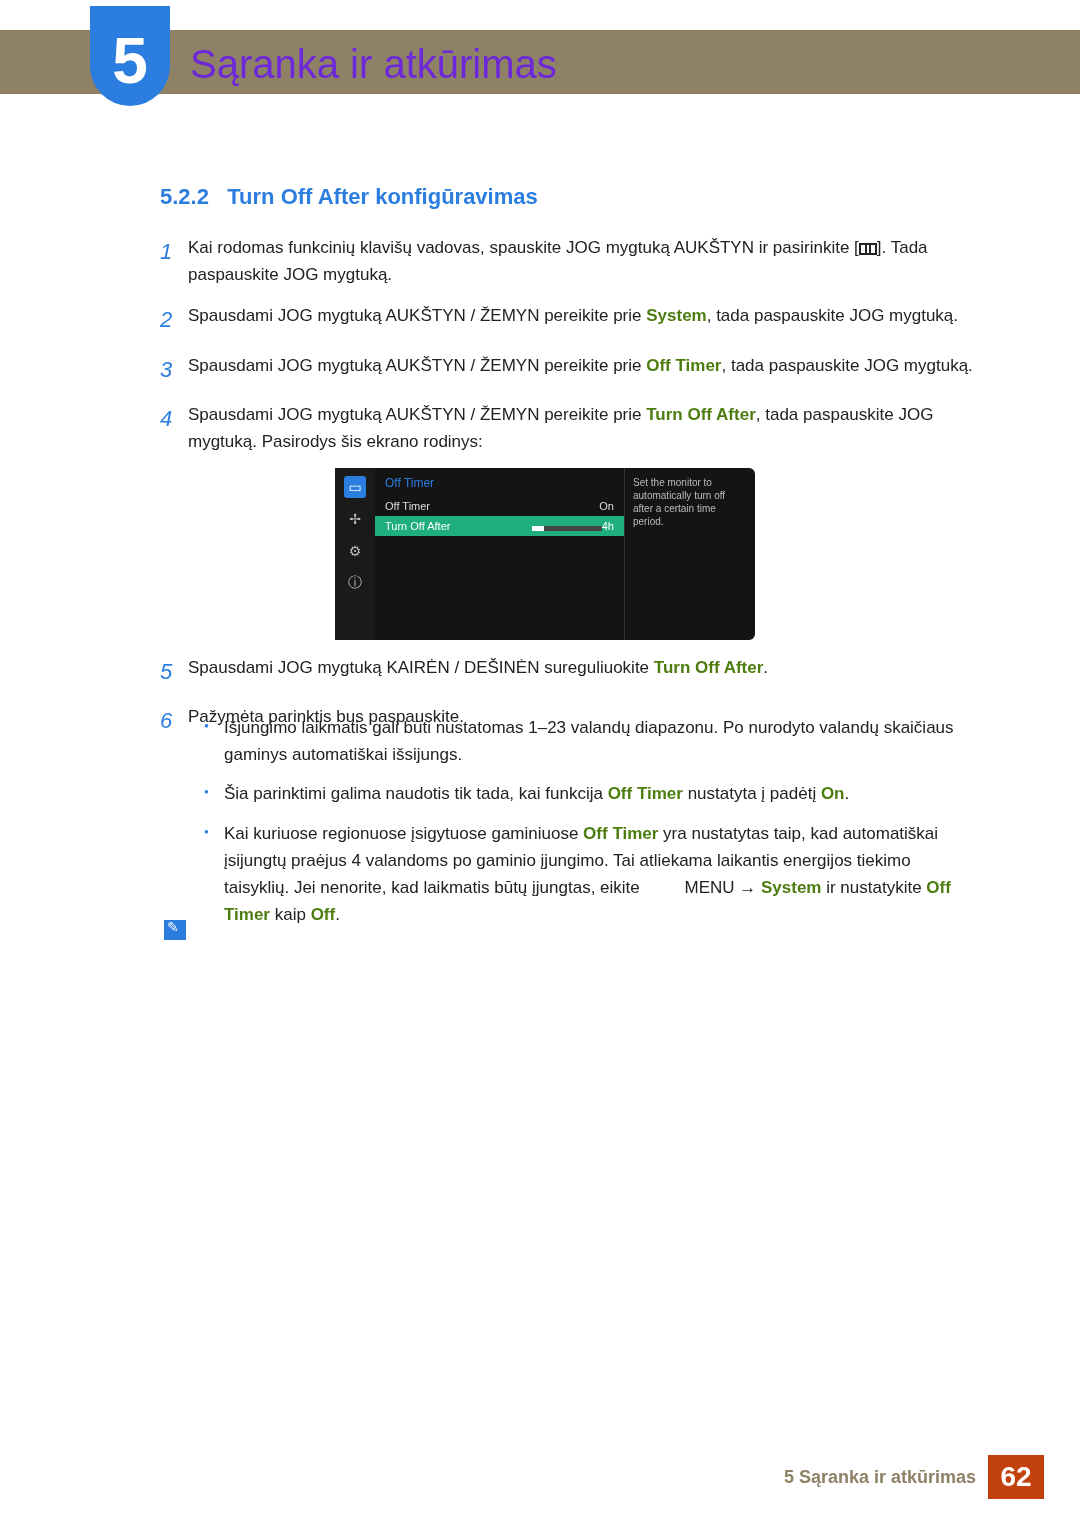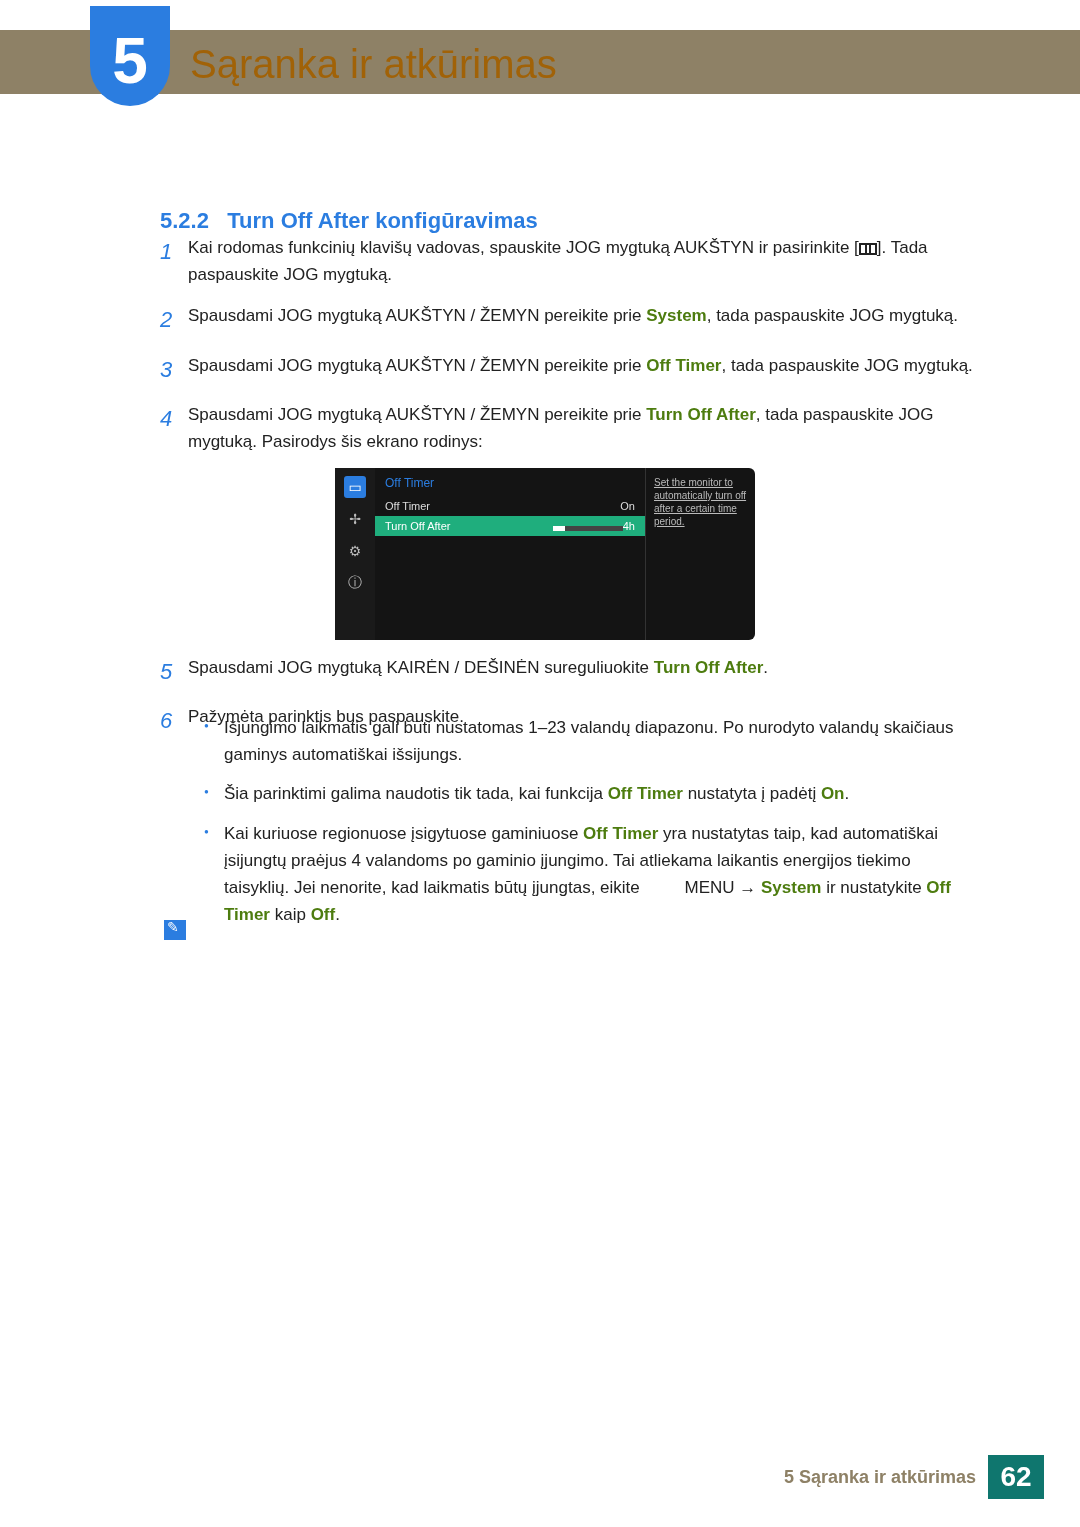--- a/index.html
+++ b/index.html
@@ -31,27 +31,27 @@
     font-size: 64px;
     font-weight: bold;
     display: flex;
     align-items: center;
     justify-content: center;
     margin-right: 20px;
     padding-top: 10px;
   }
   .chapter-title {
     font-size: 40px;
-    color: #a16207;
+    color: #6d28d9;
     font-weight: 500;
     margin-top: 36px;
   }
   .section-heading {
     position: absolute;
-    top: 208px; left: 160px;
+    top: 184px; left: 160px;
     color: #2b7de0;
     font-size: 22px;
     font-weight: bold;
   }
   .step-list {
     position: absolute;
     top: 234px; left: 160px; right: 100px;
   }
   .step {
     display: flex;
@@ -118,25 +118,24 @@
   .osd-row.selected { background: #1fae7d; color: #fff; }
   .osd-slider {
     width: 70px; height: 5px; background: #444;
     position: relative; margin-top: 4px;
   }
   .osd-slider .fill {
     position: absolute; left: 0; top: 0; bottom: 0;
     width: 18%; background: #fff;
   }
   .osd-desc {
-    width: 110px; padding: 8px;
+    width: 131px; padding: 8px;
     font-size: 10px; line-height: 1.3;
     color: #bbb;
     border-left: 1px solid #333;
-    text-decoration: underline;
   }
 
   .post-list {
     position: absolute;
     top: 654px; left: 160px; right: 100px;
   }
 
   .notes {
     position: absolute;
     top: 714px; left: 164px; right: 100px;
@@ -180,21 +179,21 @@
     bottom: 28px; right: 36px;
     display: flex; align-items: center;
   }
   .footer-label {
     color: #8e8166;
     font-weight: bold;
     font-size: 18px;
     margin-right: 12px;
   }
   .footer-page {
-    background: #0f766e;
+    background: #c2410c;
     color: #fff;
     font-size: 28px;
     font-weight: bold;
     width: 56px; height: 44px;
     display: flex; align-items: center; justify-content: center;
   }
 </style>
 </head>
 <body>
 

